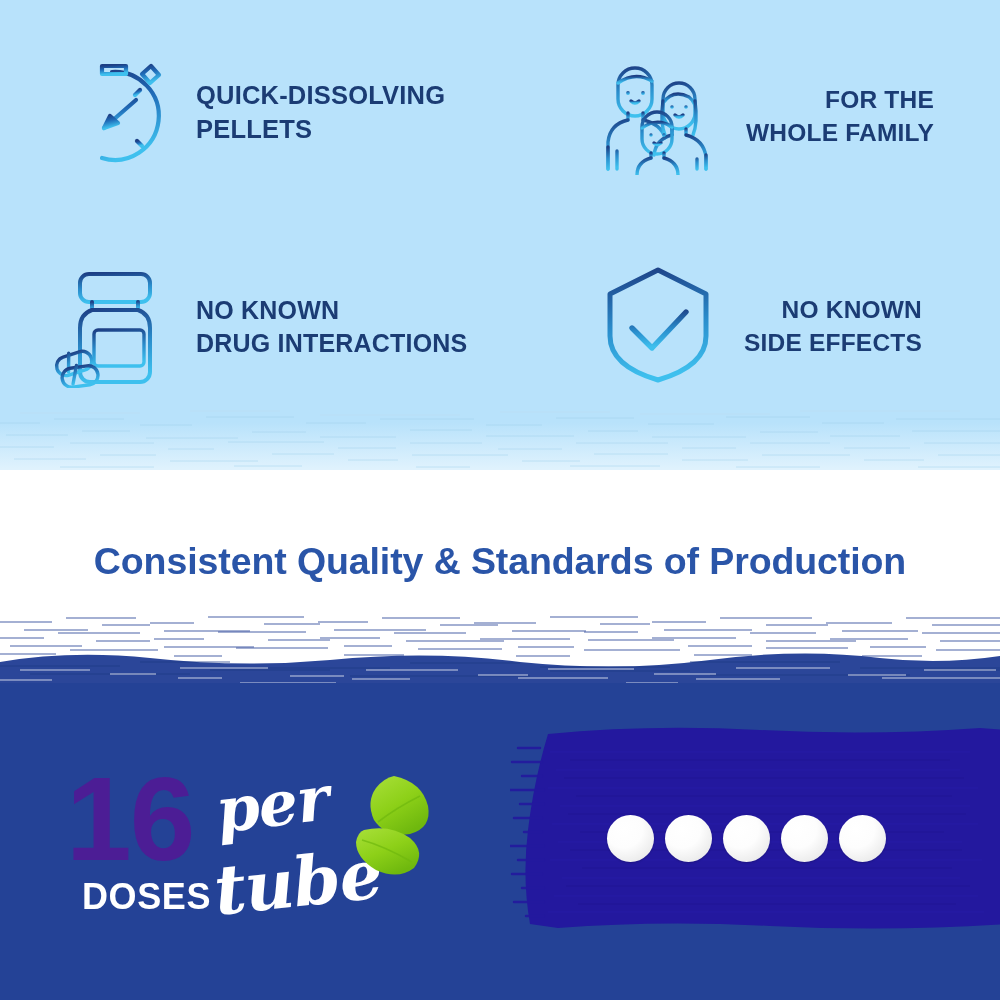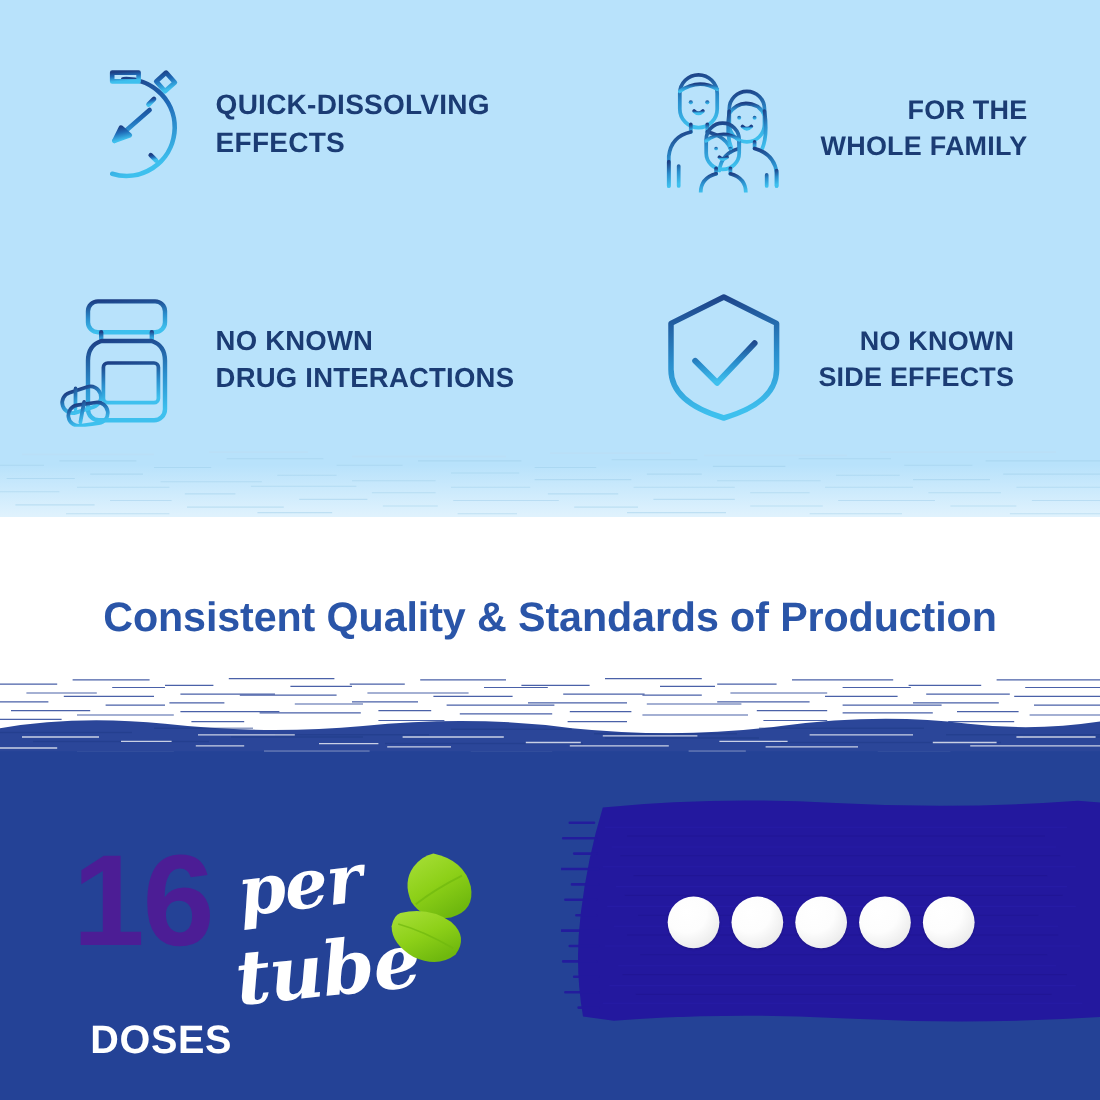--- a/index.html
+++ b/index.html
@@ -150,21 +150,20 @@
     letter-spacing: -2px;
     line-height: 1;
   }
   .doses-label {
     position: absolute;
     left: 16px; top: 110px;
     font-size: 36px;
     font-weight: bold;
     color: #ffffff;
     letter-spacing: .6px;
-    margin-top: 48px;
   }
   .script-per {
     position: absolute;
     left: 150px; top: 2px;
     font-family: "DejaVu Serif", serif;
     font-style: italic;
     font-size: 62px;
     font-weight: bold;
     color: #ffffff;
     transform: rotate(-7deg);
@@ -226,21 +225,21 @@
 
             <path d="M26 44 h12"></path>
             <path d="M12 58 h26"></path>
             <path d="M2 72 h36"></path>
             <path d="M12 88 h26"></path>
             <path d="M26 102 h12"></path>
           </g>
         </svg>
       </span>
       <span class="ftext">QUICK-DISSOLVING
-EFFECTS</span>
+PELLETS</span>
     </div>
 
     <div class="feature f2">
       <span class="ficon">
         <svg width="120" height="120" viewBox="0 0 120 120">
           <defs>
             <linearGradient id="gradFam" x1="0" y1="0" x2="0.1" y2="1">
               <stop offset="0%" stop-color="#1d3f85"></stop>
               <stop offset="50%" stop-color="#2a8ecd"></stop>
               <stop offset="100%" stop-color="#3ec0ee"></stop>

